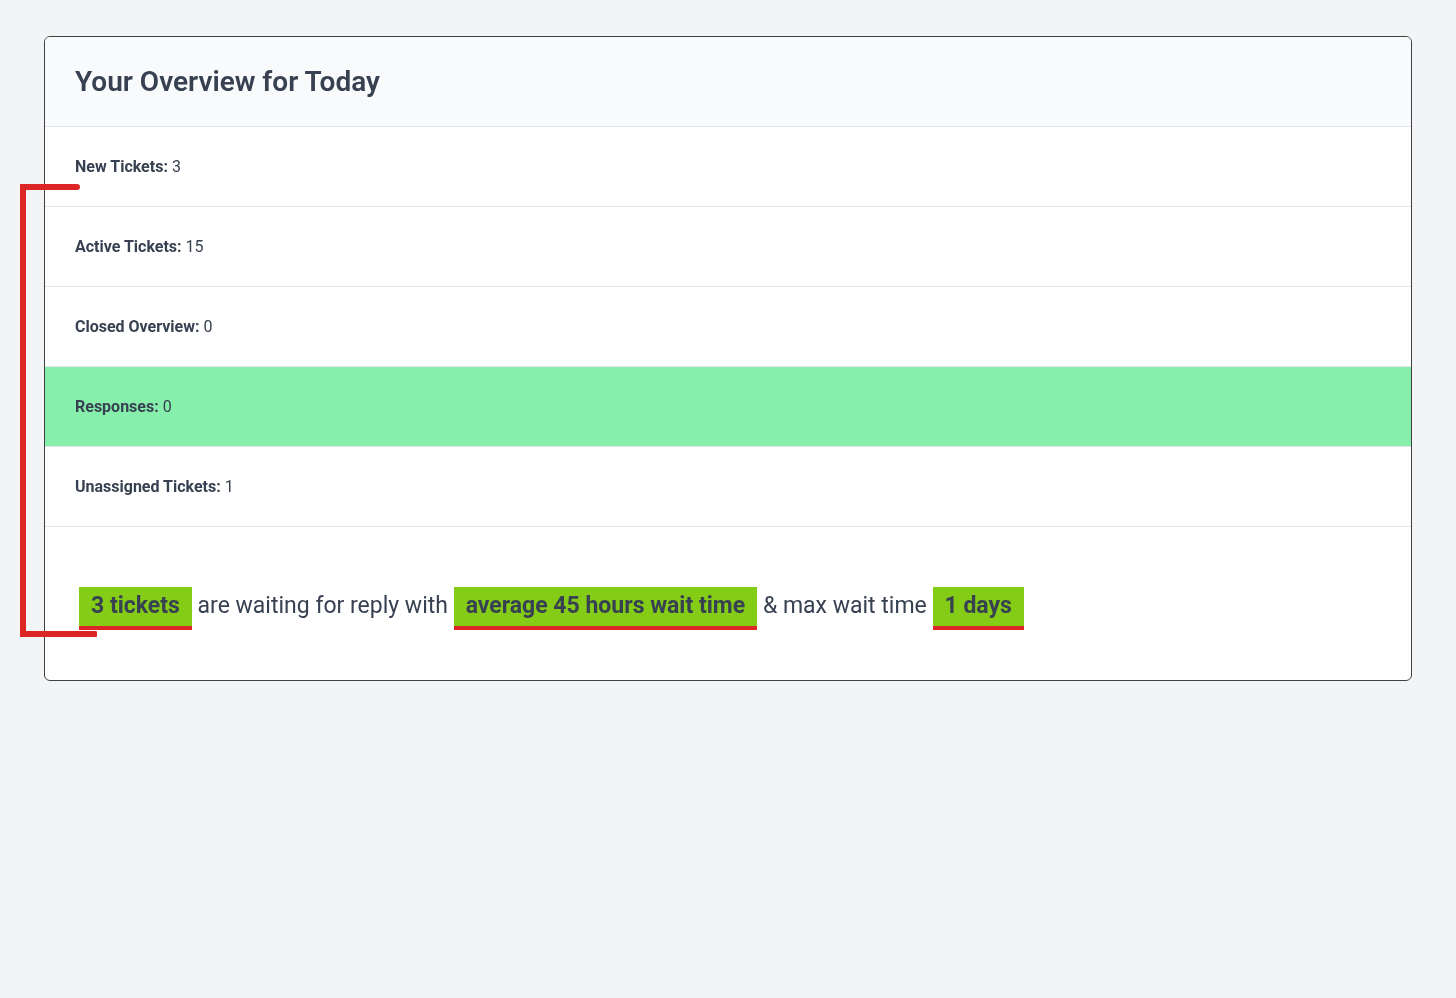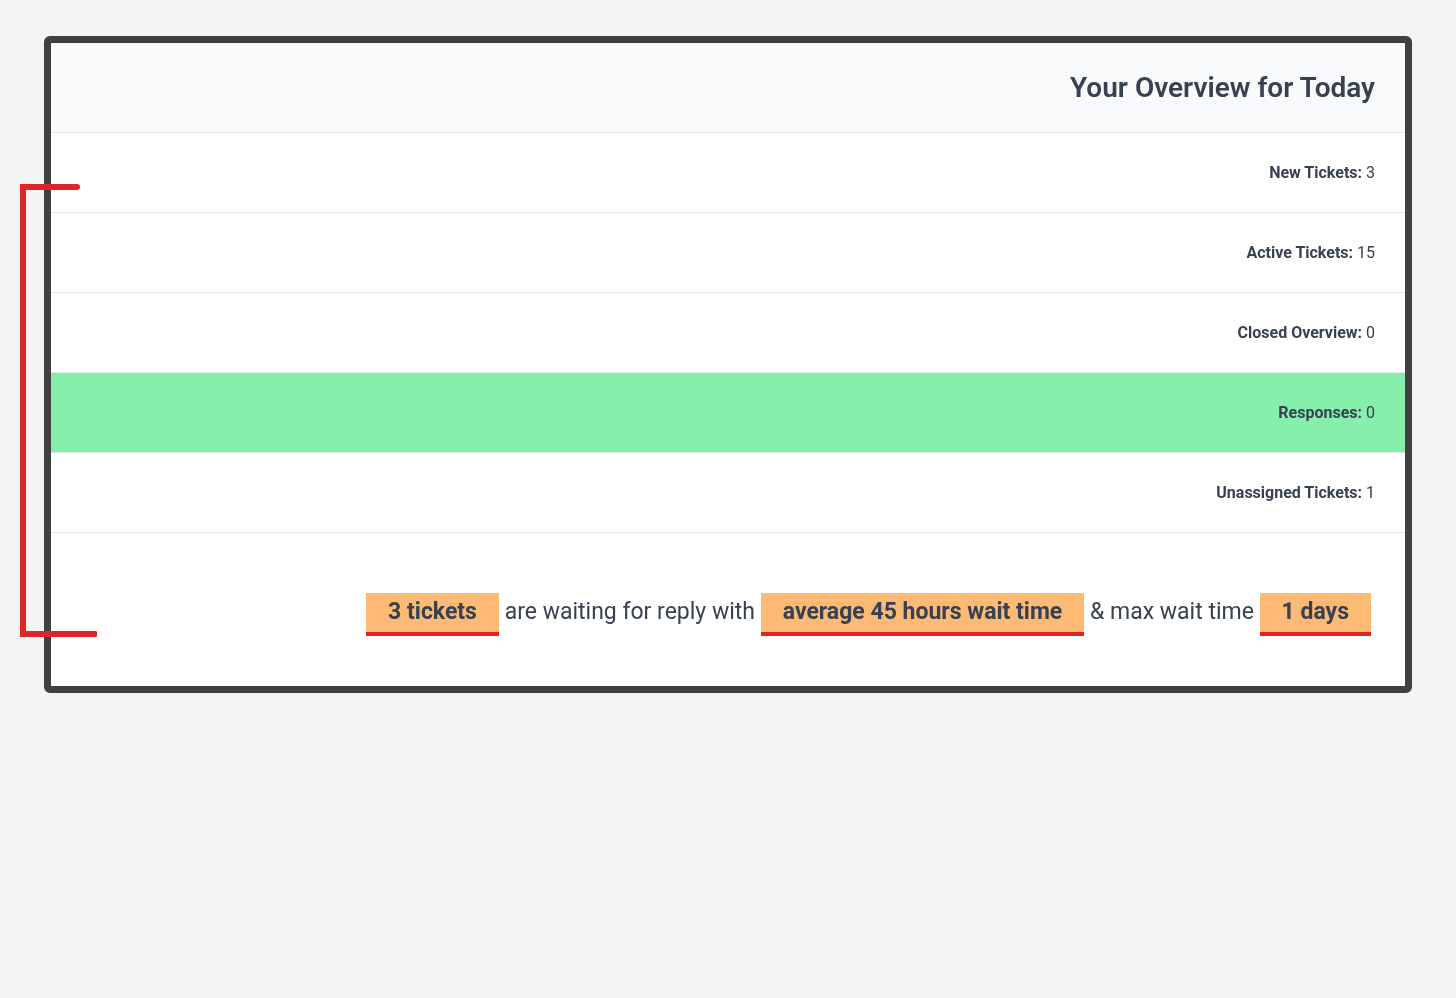--- a/index.html
+++ b/index.html
@@ -10,24 +10,23 @@
     body {
       font-family: -apple-system, BlinkMacSystemFont, "Segoe UI", Roboto, Helvetica, Arial, sans-serif;
       background: #f3f4f6;
       padding: 36px 44px;
       width: 1456px;
       height: 998px;
       position: relative;
     }
     .card {
       background: #fff;
-      border: 7px solid #404040;
+      border: 1px solid #404040;
       border-radius: 6px;
       overflow: hidden;
-      text-align: right;
     }
     .card-header {
       background: #f9fafb;
       padding: 28px 30px;
       border-bottom: 1px solid #e5e7eb;
     }
     .card-title {
       font-size: 28px;
       font-weight: 600;
       color: #374151;
@@ -52,23 +51,23 @@
       font-weight: 400;
       color: #374151;
     }
     .summary-row {
       padding: 60px 34px 50px 34px;
       font-size: 23px;
       color: #374151;
       line-height: 1.5;
     }
     .highlight {
-      background: #fdba74;
+      background: #84cc16;
       font-weight: 700;
-      padding: 2px 22px;
+      padding: 2px 12px;
       border-bottom: 4px solid #dc2626;
       display: inline-block;
     }
     
     .annotation-bracket {
       position: absolute;
       left: 17px;
       top: 184px;
       width: 80px;
       height: 455px;

